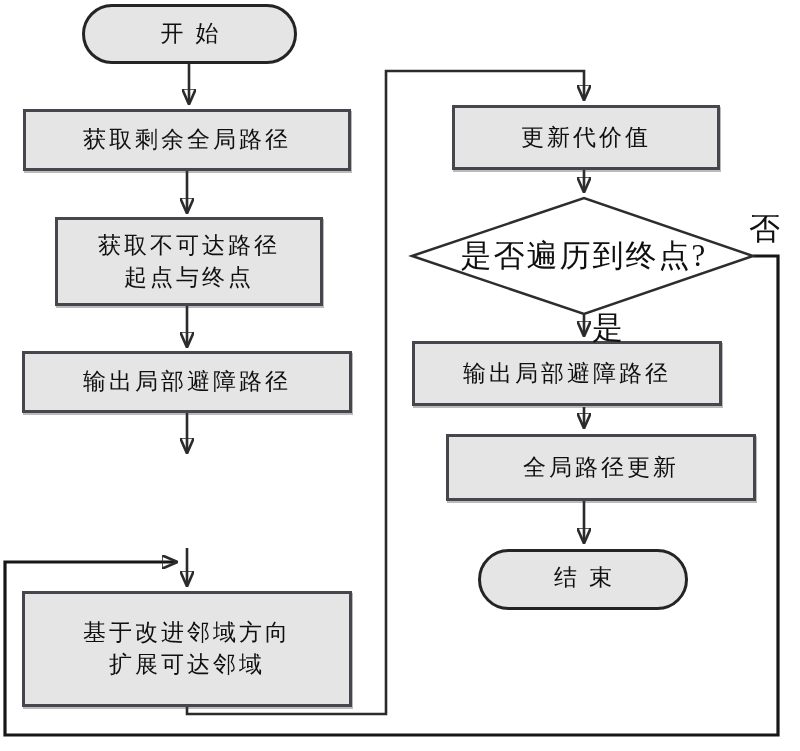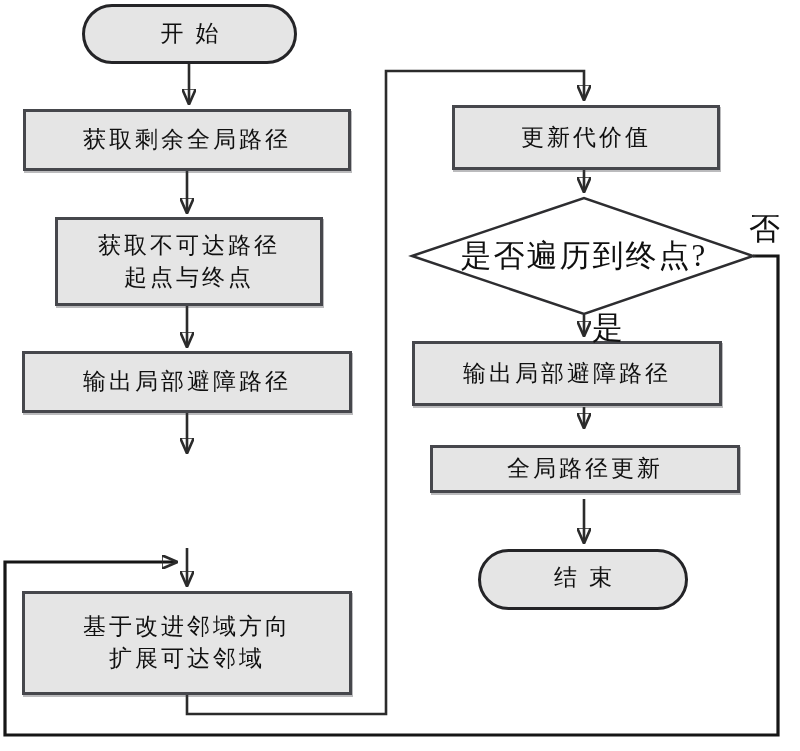--- a/index.html
+++ b/index.html
@@ -112,30 +112,30 @@
   <div class="node terminal wide-spacing" style="left:82px; top:4px; width:215px; height:60px;">开始</div>
 
   <div class="node process" style="left:55px; top:217px; width:268px; height:89px;">获取不可达路径
 起点与终点</div>
 
   <div class="node process" style="left:23px; top:109px; width:328px; height:62px;">获取剩余全局路径</div>
 
   <div class="node process" style="left:22px; top:351px; width:330px; height:62px;">输出局部避障路径</div>
 
 
-  <div class="node process" style="left:22px; top:591px; width:330px; height:104px;">基于改进邻域方向
+  <div class="node process" style="left:22px; top:591px; width:330px; height:116px;">基于改进邻域方向
 扩展可达邻域</div>
 
   <div class="node process" style="left:452px; top:105px; width:268px; height:65px;">更新代价值</div>
 
   <div class="decision-label" style="left:444px; top:238px; width:280px; height:36px;">是否遍历到终点?</div>
 
   <div class="node process" style="left:412px; top:341px; width:310px; height:65px;">输出局部避障路径</div>
 
-  <div class="node process" style="left:430px; top:434px; width:310px; height:48px;margin-top:11px;">全局路径更新</div>
+  <div class="node process" style="left:446px; top:434px; width:310px; height:67px;">全局路径更新</div>
 
   <div class="node terminal wide-spacing" style="left:478px; top:549px; width:210px; height:61px;font-family:Liberation Mono, monospace;">结束</div>
 
   <div class="edge-label" style="left:592px; top:312px;">是</div>
 
   <div class="edge-label" style="left:749px; top:213px;">否</div>
 
 </div>
 
 </body></html>

